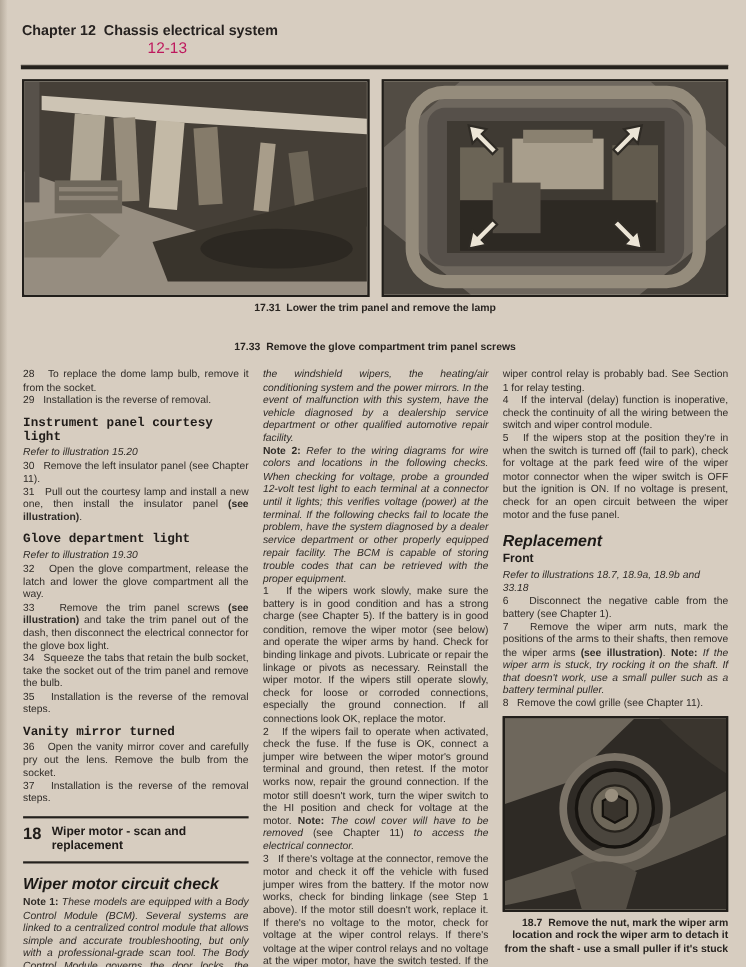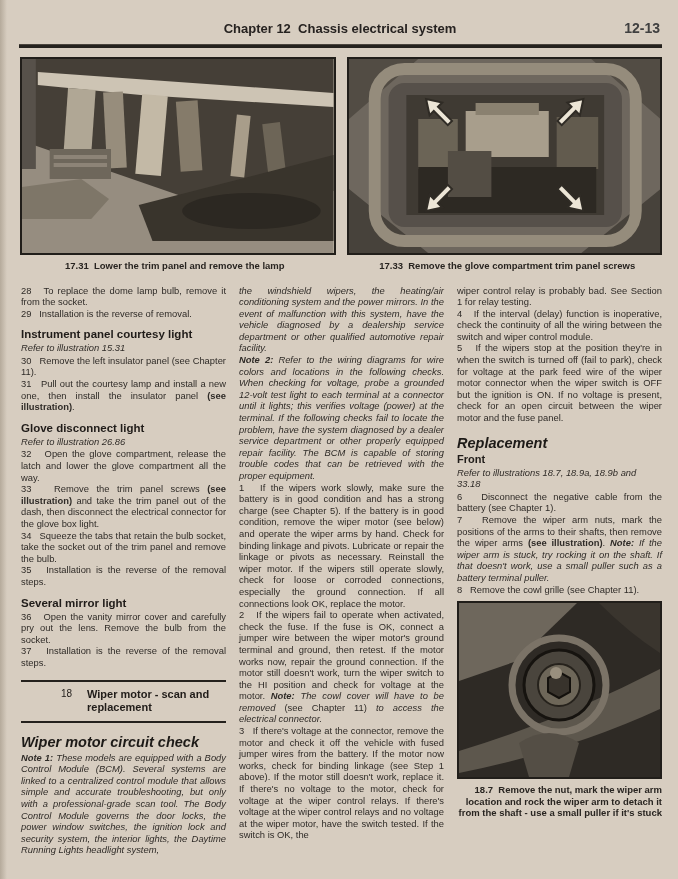--- a/index.html
+++ b/index.html
@@ -4,47 +4,47 @@
 <style>
   html,body{margin:0;padding:0;}
   body{
     width:678px;height:879px;overflow:hidden;position:relative;
     background:#d7cdc0;
     font-family:"Liberation Sans","DejaVu Sans",sans-serif;
     color:#2f2b27;-webkit-font-smoothing:antialiased;
   }
   .page-edge{position:absolute;left:0;top:0;bottom:0;width:7px;
     background:linear-gradient(90deg,#b5aa9b,#d7cdc0);}
-  .header{display:flex;align-items:baseline;padding:20px 18px 0 20px;}
+  .header{display:flex;align-items:baseline;padding:20px 18px 0 20px;flex-direction:column;}
   .header .spacer{width:150px;}
   .header .title{flex:1;text-align:center;font-weight:bold;font-size:13px;color:#262220;}
-  .header .pagenum{width:150px;text-align:right;font-weight:bold;font-size:14px;color:#404040;}
+  .header .pagenum{width:150px;text-align:right;font-weight:normal;font-size:14px;color:#be185d;}
   .hrule{height:3px;background:#24211d;margin:8px 16px 0 19px;
     border-top:1px solid #4a443d;}
   .figrow{display:flex;gap:11px;padding:9px 16px 0 20px;}
   .figrow .figbox{flex:1;height:194px;border:2px solid #211e1a;background:#8f887b;
     box-shadow:inset 0 0 0 1px #c9c0b1;overflow:hidden;}
   .figbox svg{display:block;width:100%;height:100%;}
-  .caprow{display:flex;gap:23px;padding:5px 16px 0 20px;}
+  .caprow{display:flex;gap:23px;padding:5px 16px 0 20px;flex-direction:column;}
   .caprow .cap{flex:1;text-align:center;font-weight:bold;font-size:9.5px;
     line-height:11.5px;color:#282420;padding:0 18px;box-sizing:border-box;}
   .cols{display:flex;gap:13px;padding:13px 17px 0 21px;align-items:flex-start;}
   .col{width:205px;flex:none;}
   .para{margin:0;font-size:9.4px;line-height:11.6px;text-align:justify;}
   .ref{margin:0 0 1px 0;font-size:9.4px;line-height:11.6px;font-style:italic;}
-  .h2{margin:9px 0 1px 0;font-size:11.5px;line-height:13px;font-weight:bold;color:#201c19;}
+  .h2{margin:9px 0 1px 0;font-size:11.5px;line-height:13px;font-weight:bold;color:#201c19;font-family:Liberation Mono, monospace;}
   .h1i{margin:11px 0 2px 0;font-size:14.5px;line-height:16px;font-weight:bold;
     font-style:italic;color:#1d1a17;}
   .h3b{margin:1px 0 1px 0;font-size:11px;line-height:13px;font-weight:bold;color:#201c19;}
   .seg-b{font-weight:bold;}
   .seg-i{font-style:italic;}
-  .seg-bi{font-weight:bold;font-style:italic;}
+  .seg-bi{font-weight:bold;}
   .secbox{margin:11px 0 2px 0;border-top:2px solid #24211d;border-bottom:2px solid #24211d;
     padding:6px 0 7px 0;display:flex;}
-  .secnum{font-weight:normal;font-size:10px;width:26px;flex:none;color:#201c19;margin-left:40px;}
+  .secnum{font-weight:bold;font-size:15px;width:26px;flex:none;color:#201c19;}
   .sectitle{font-weight:bold;font-size:11px;line-height:13px;color:#201c19;}
   .rfig{margin-top:6px;width:205px;height:178px;border:2px solid #211e1a;
     box-sizing:border-box;background:#2e2a25;box-shadow:inset 0 0 0 1px #c9c0b1;overflow:hidden;}
   .rfig svg{display:block;width:100%;height:100%;}
   .rcap{margin-top:5px;text-align:right;font-weight:bold;font-size:9.5px;
     line-height:11.5px;color:#282420;}
 </style>
 </head>
 <body>
 
@@ -108,30 +108,30 @@
 <div class="caprow">
   <div class="cap">17.31&nbsp; Lower the trim panel and remove the lamp</div>
   <div class="cap">17.33&nbsp; Remove the glove compartment trim panel screws</div>
 </div>
 
 <div class="cols">
   <div class="col" id="col-left">
       <p class="para"><span>28&nbsp;&nbsp; To replace the dome lamp bulb, remove it from the socket.</span></p>
       <p class="para"><span>29&nbsp;&nbsp; Installation is the reverse of removal.</span></p>
       <h3 class="h2"><span class="seg-b">Instrument panel courtesy light</span></h3>
-      <p class="ref"><span class="seg-i">Refer to illustration 15.31</span></p>
+      <p class="ref"><span class="seg-i">Refer to illustration 15.20</span></p>
       <p class="para"><span>30&nbsp;&nbsp; Remove the left insulator panel (see Chapter 11).</span></p>
       <p class="para"><span>31&nbsp;&nbsp; Pull out the courtesy lamp and install a new one, then install the insulator panel </span><span class="seg-b">(see illustration)</span><span>.</span></p>
-      <h3 class="h2"><span class="seg-b">Glove disconnect light</span></h3>
-      <p class="ref"><span class="seg-i">Refer to illustration 26.86</span></p>
+      <h3 class="h2"><span class="seg-b">Glove department light</span></h3>
+      <p class="ref"><span class="seg-i">Refer to illustration 19.30</span></p>
       <p class="para"><span>32&nbsp;&nbsp; Open the glove compartment, release the latch and lower the glove compartment all the way.</span></p>
       <p class="para"><span>33&nbsp;&nbsp; Remove the trim panel screws </span><span class="seg-b">(see illustration)</span><span> and take the trim panel out of the dash, then disconnect the electrical connector for the glove box light.</span></p>
       <p class="para"><span>34&nbsp;&nbsp; Squeeze the tabs that retain the bulb socket, take the socket out of the trim panel and remove the bulb.</span></p>
       <p class="para"><span>35&nbsp;&nbsp; Installation is the reverse of the removal steps.</span></p>
-      <h3 class="h2"><span class="seg-b">Several mirror light</span></h3>
+      <h3 class="h2"><span class="seg-b">Vanity mirror turned</span></h3>
       <p class="para"><span>36&nbsp;&nbsp; Open the vanity mirror cover and carefully pry out the lens. Remove the bulb from the socket.</span></p>
       <p class="para"><span>37&nbsp;&nbsp; Installation is the reverse of the removal steps.</span></p>
       <div class="secbox">
         <span class="secnum">18</span>
         <span class="sectitle">Wiper motor - scan and replacement</span>
       </div>
       <h2 class="h1i"><span class="seg-bi">Wiper motor circuit check</span></h2>
       <p class="para"><span class="seg-bi">Note 1: </span><span class="seg-i">These models are equipped with a Body Control Module (BCM). Several systems are linked to a centralized control module that allows simple and accurate troubleshooting, but only with a professional-grade scan tool. The Body Control Module governs the door locks, the power window switches, the ignition lock and security system, the interior lights, the Daytime Running Lights headlight system,</span></p>
     </div>
   <div class="col" id="col-middle">

